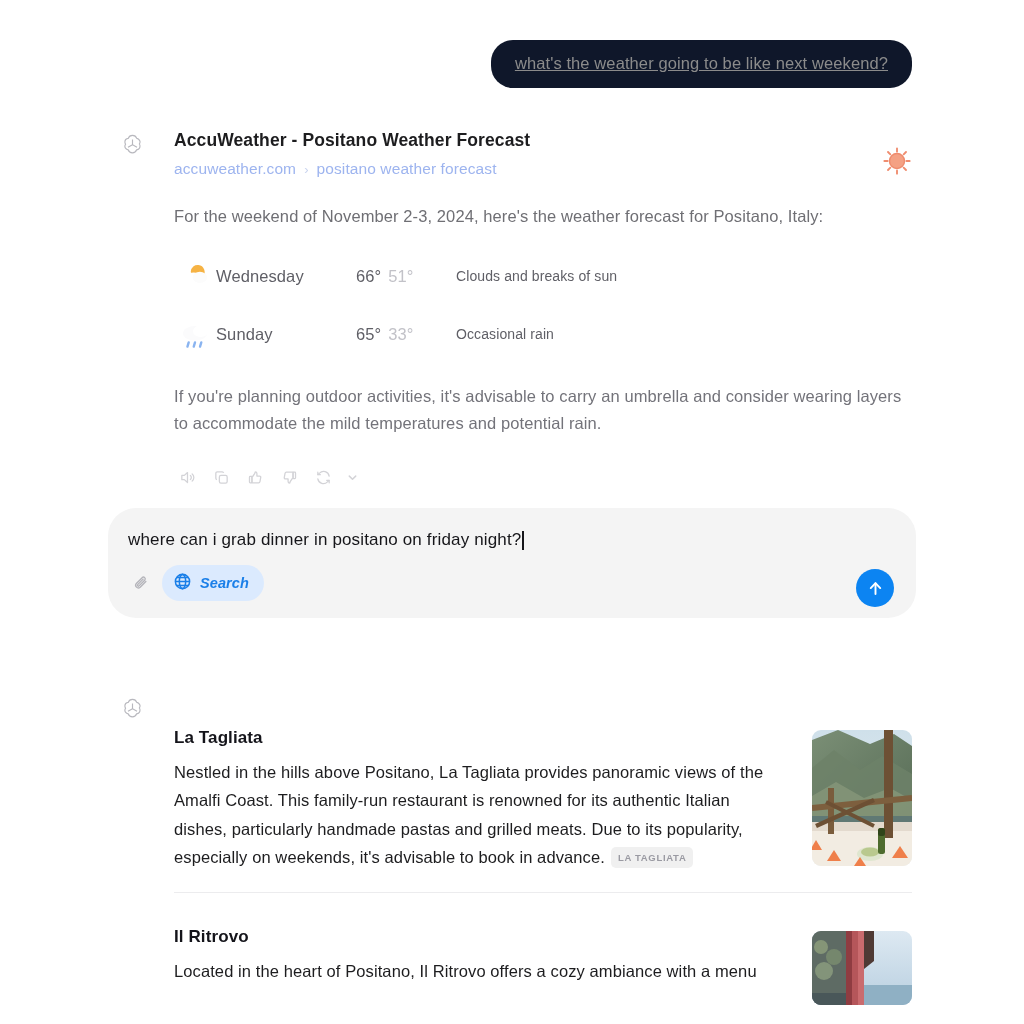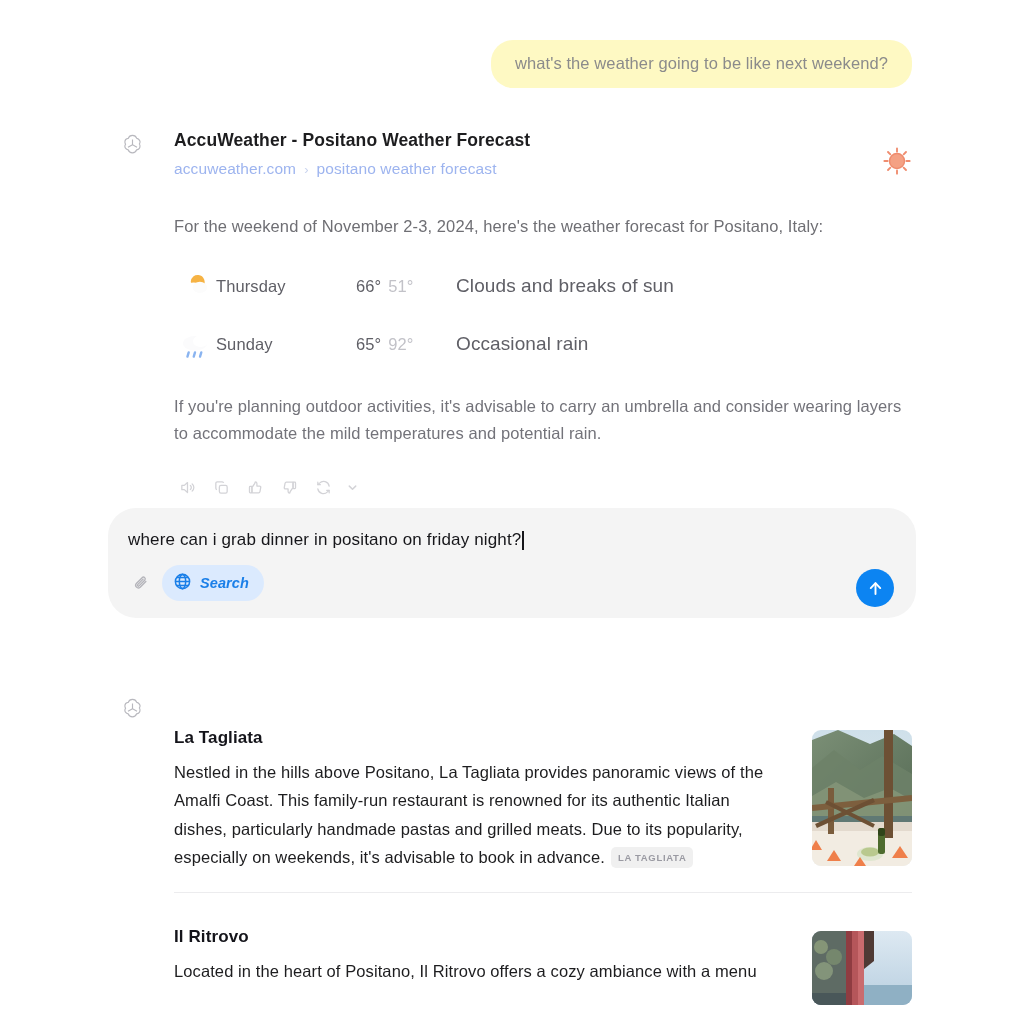--- a/index.html
+++ b/index.html
@@ -8,28 +8,29 @@
     width: 1024px; height: 1024px;
     background: #ffffff;
     font-family: "Liberation Sans", sans-serif;
     overflow: hidden;
   }
   .page { position: relative; width: 1024px; height: 1024px; }
 
   
   .user-row { display: flex; justify-content: flex-end; padding: 40px 112px 0 0; }
   .user-bubble {
-    background: #fef9c3;
+    background: #0f172a;
     color: #8b8b8b;
     border-radius: 22px;
     padding: 13px 24px 14px;
     font-size: 16.5px;
     line-height: 1.3;
     letter-spacing: .1px;
     max-width: 640px;
+    text-decoration: underline;
   }
 
   
   .msg { position: relative; padding-left: 174px; padding-right: 112px; }
   .avatar {
     position: absolute; left: 118px; top: 0;
     width: 28px; height: 28px;
     display: flex; align-items: center; justify-content: center;
   }
   .avatar svg { width: 25px; height: 25px; }
@@ -42,35 +43,35 @@
   .breadcrumb {
     margin-top: 8px; font-size: 15.5px; color: #9db4ef;
     display: flex; align-items: center; gap: 8px; letter-spacing: .1px;
   }
   .breadcrumb .sep { color: #c9d4ef; font-size: 13px; }
   .sun-badge {
     position: absolute; right: 112px; top: 16px;
     width: 30px; height: 30px;
   }
   .intro-line {
-    margin-top: 36px; font-size: 16.5px; color: #6f6f74;
+    margin-top: 26px; font-size: 16.5px; color: #6f6f74;
     letter-spacing: .1px; line-height: 1.5;
   }
 
   .wx-table { margin-top: 18px; }
   .wx-row {
     display: flex; align-items: center;
     height: 58px;
   }
   .wx-icon { width: 42px; flex: 0 0 42px; display: flex; align-items: center; justify-content: center; }
   .wx-day { width: 140px; flex: 0 0 140px; font-size: 16.5px; color: #5f5f66; letter-spacing: .1px; }
   .wx-temps { width: 100px; flex: 0 0 100px; font-size: 16.5px; letter-spacing: .1px; white-space: nowrap; }
   .wx-hi { color: #5f5f66; }
   .wx-lo { color: #c2c2c8; margin-left: 7px; }
-  .wx-cond { font-size: 19px; color: #5f5f66; letter-spacing: .1px; }
+  .wx-cond { font-size: 14px; color: #5f5f66; letter-spacing: .1px; }
 
   .advisory {
     margin-top: 20px; font-size: 16.5px; color: #73737a;
     line-height: 1.62; letter-spacing: .1px; max-width: 730px;
   }
 
   .actions { margin-top: 28px; display: flex; align-items: center; gap: 8px; }
   .act {
     width: 26px; height: 26px;
     display: flex; align-items: center; justify-content: center;
@@ -196,42 +197,42 @@
       <div class="wx-table">
 
         <div class="wx-row">
           <div class="wx-icon">
             <svg viewBox="0 0 30 30">
               <path d="M17.5 7.2a5 5 0 0 1 3.2 8.2 5 5 0 1 1-6.9-7.2 5 5 0 0 1 3.7-1z" fill="#f5a623" opacity=".85"></path>
               <ellipse cx="14" cy="17.5" rx="8.2" ry="5" fill="#ffffff"></ellipse>
               <ellipse cx="18.5" cy="16" rx="5.2" ry="4" fill="#fcfcfc"></ellipse>
             </svg>
           </div>
-          <div class="wx-day">Thursday</div>
+          <div class="wx-day">Wednesday</div>
           <div class="wx-temps">
             <span class="wx-hi">66°</span><span class="wx-lo">51°</span>
           </div>
           <div class="wx-cond">Clouds and breaks of sun</div>
         </div>
 
         <div class="wx-row">
           <div class="wx-icon">
             <svg viewBox="0 0 30 30">
               <ellipse cx="15" cy="14.5" rx="8.6" ry="5.2" fill="#fbfbfc"></ellipse>
               <ellipse cx="19" cy="13" rx="5.4" ry="4.2" fill="#ffffff"></ellipse>
               <g stroke="#8ab4f0" stroke-width="1.7" stroke-linecap="round">
                 <line x1="10.5" y1="21" x2="9.6" y2="24"></line>
                 <line x1="15" y1="21" x2="14.1" y2="24"></line>
                 <line x1="19.5" y1="21" x2="18.6" y2="24"></line>
               </g>
             </svg>
           </div>
           <div class="wx-day">Sunday</div>
           <div class="wx-temps">
-            <span class="wx-hi">65°</span><span class="wx-lo">92°</span>
+            <span class="wx-hi">65°</span><span class="wx-lo">33°</span>
           </div>
           <div class="wx-cond">Occasional rain</div>
         </div>
 
       </div>
 
       <div class="advisory">If you're planning outdoor activities, it's advisable to carry an umbrella and consider wearing layers to accommodate the mild temperatures and potential rain.</div>
 
       <div class="actions">
         <div class="act">

